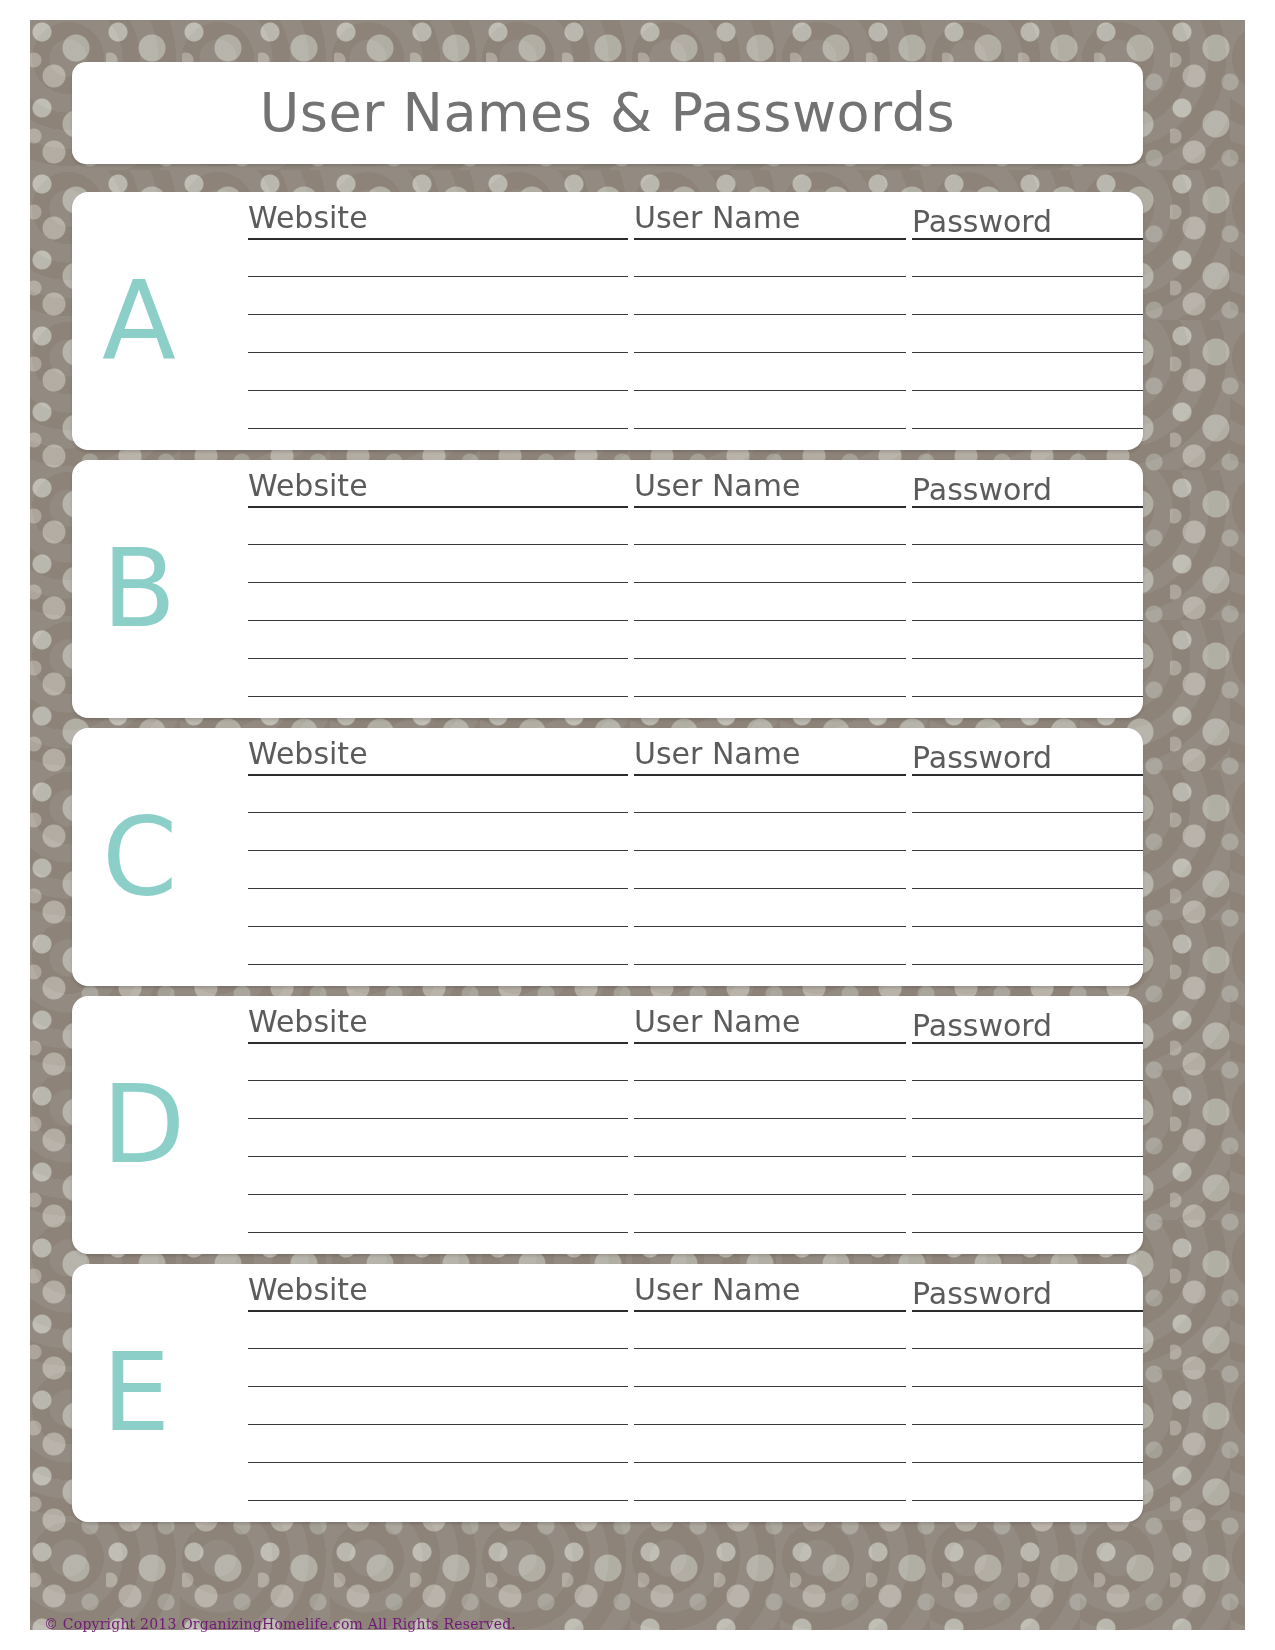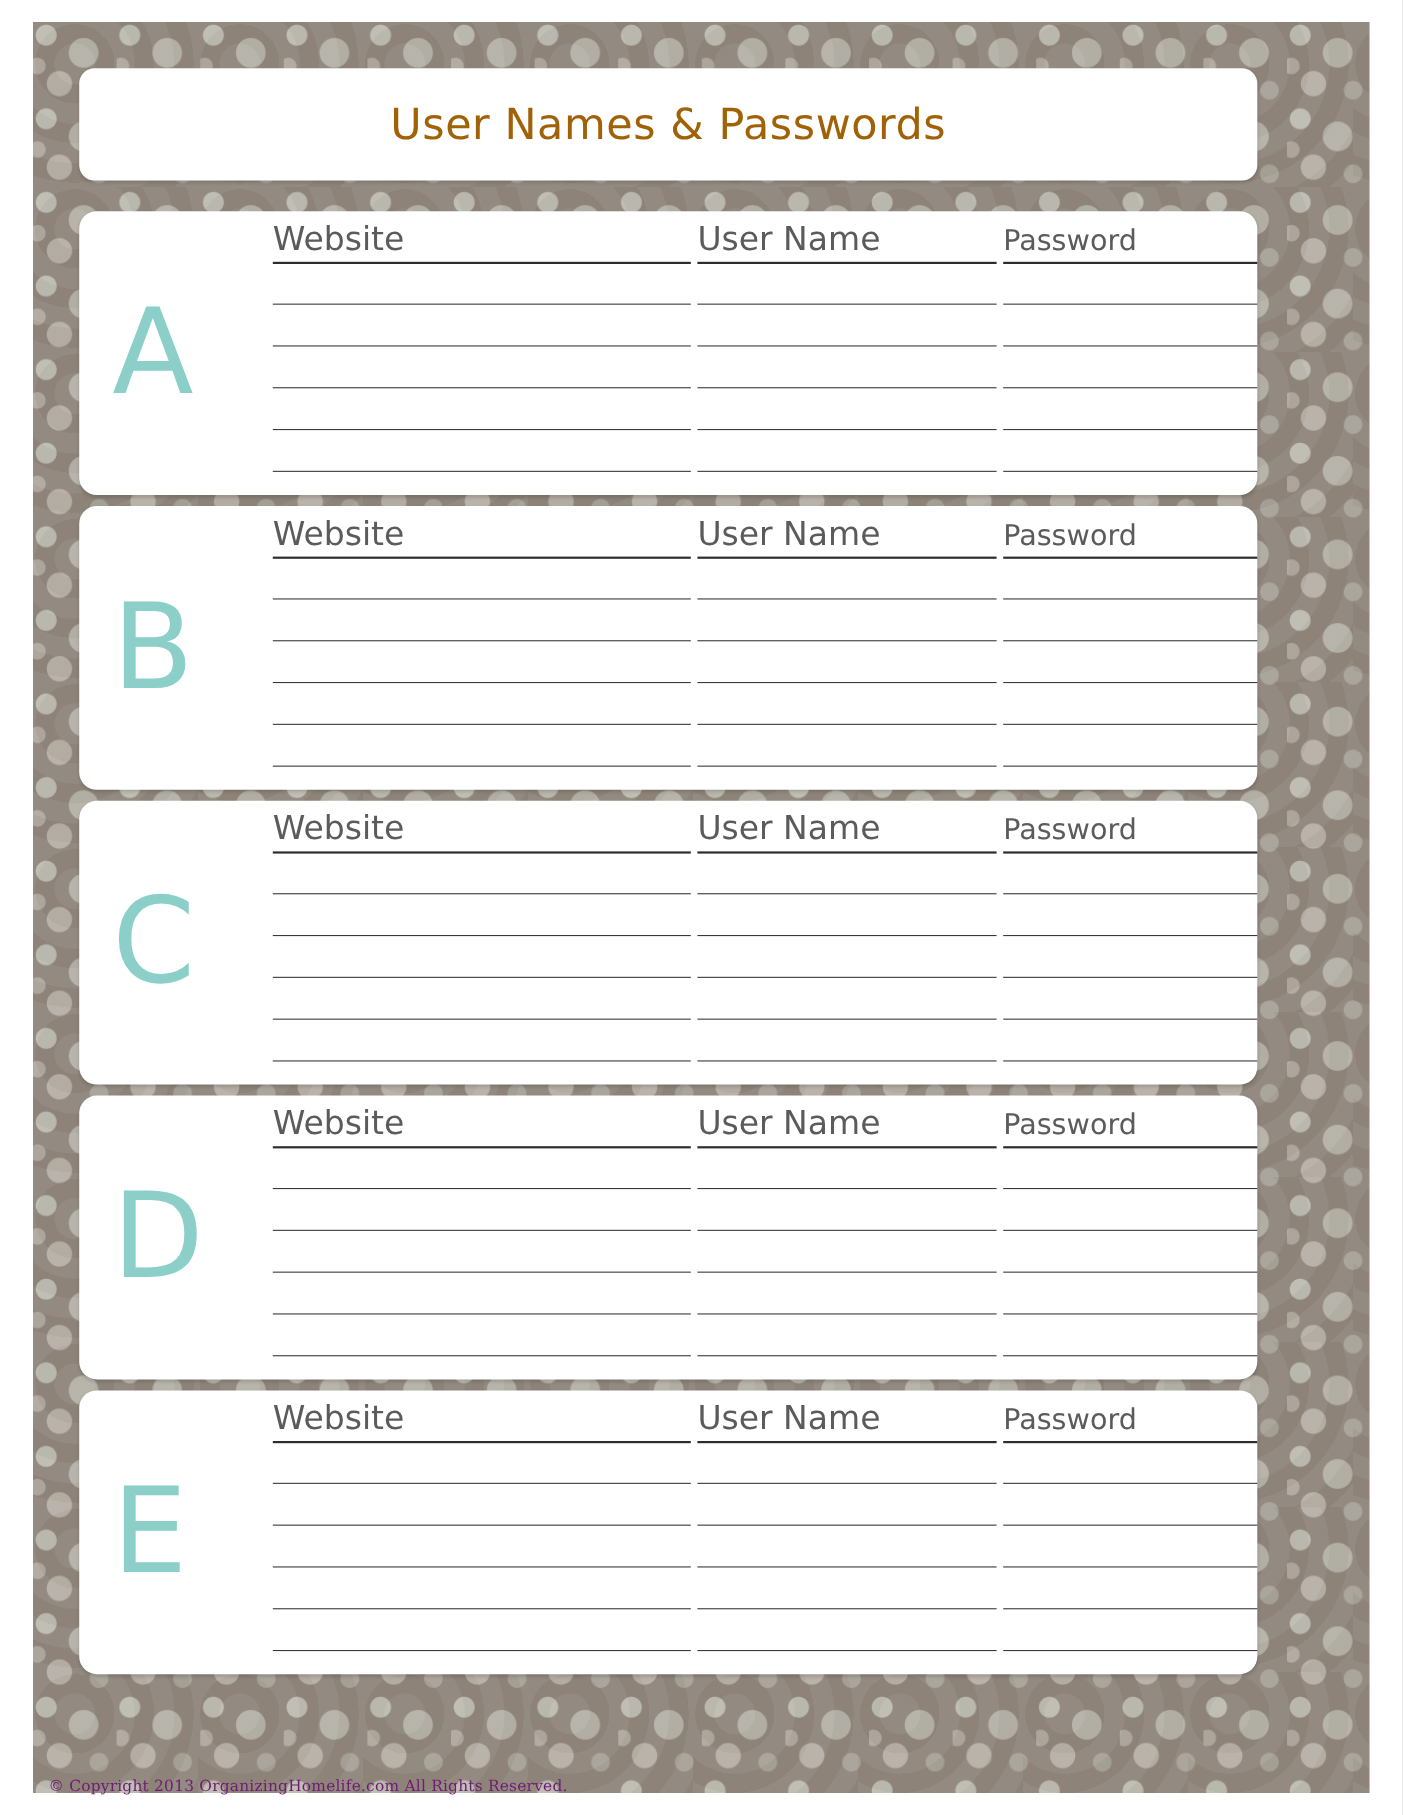--- a/index.html
+++ b/index.html
@@ -58,22 +58,22 @@
     height: 102px;
     background: #ffffff;
     border-radius: 14px;
     box-shadow: 0 2px 3px rgba(0,0,0,0.12);
     display: flex;
     align-items: center;
     justify-content: center;
     z-index: 5;
   }
   .title-text {
-    font-size: 39px;
-    color: #a16207;
+    font-size: 54px;
+    color: #737373;
     font-weight: normal;
     letter-spacing: 0.5px;
     line-height: 1;
     font-family: "DejaVu Sans", sans-serif;
   }
 
   
   .section {
     position: absolute;
     left: 72px;
@@ -114,21 +114,21 @@
   .col-head {
     position: absolute;
     top: 8px;
     left: 0;
     color: #5b5b5b;
     font-family: "DejaVu Sans", sans-serif;
     font-weight: normal;
     white-space: nowrap;
   }
   .col-head.big { font-size: 30px; }
-  .col-head.small { font-size: 26px; top: 12px; }
+  .col-head.small { font-size: 30px; top: 12px; }
 
   .rule {
     position: absolute;
     left: 0;
     right: 0;
     height: 0;
     border-bottom: 2px solid #2d2d2d;
   }
   .rule.head-rule { border-bottom: 2px solid #2d2d2d; }
   .rule.thin { border-bottom: 1.5px solid #3a3a3a; }

